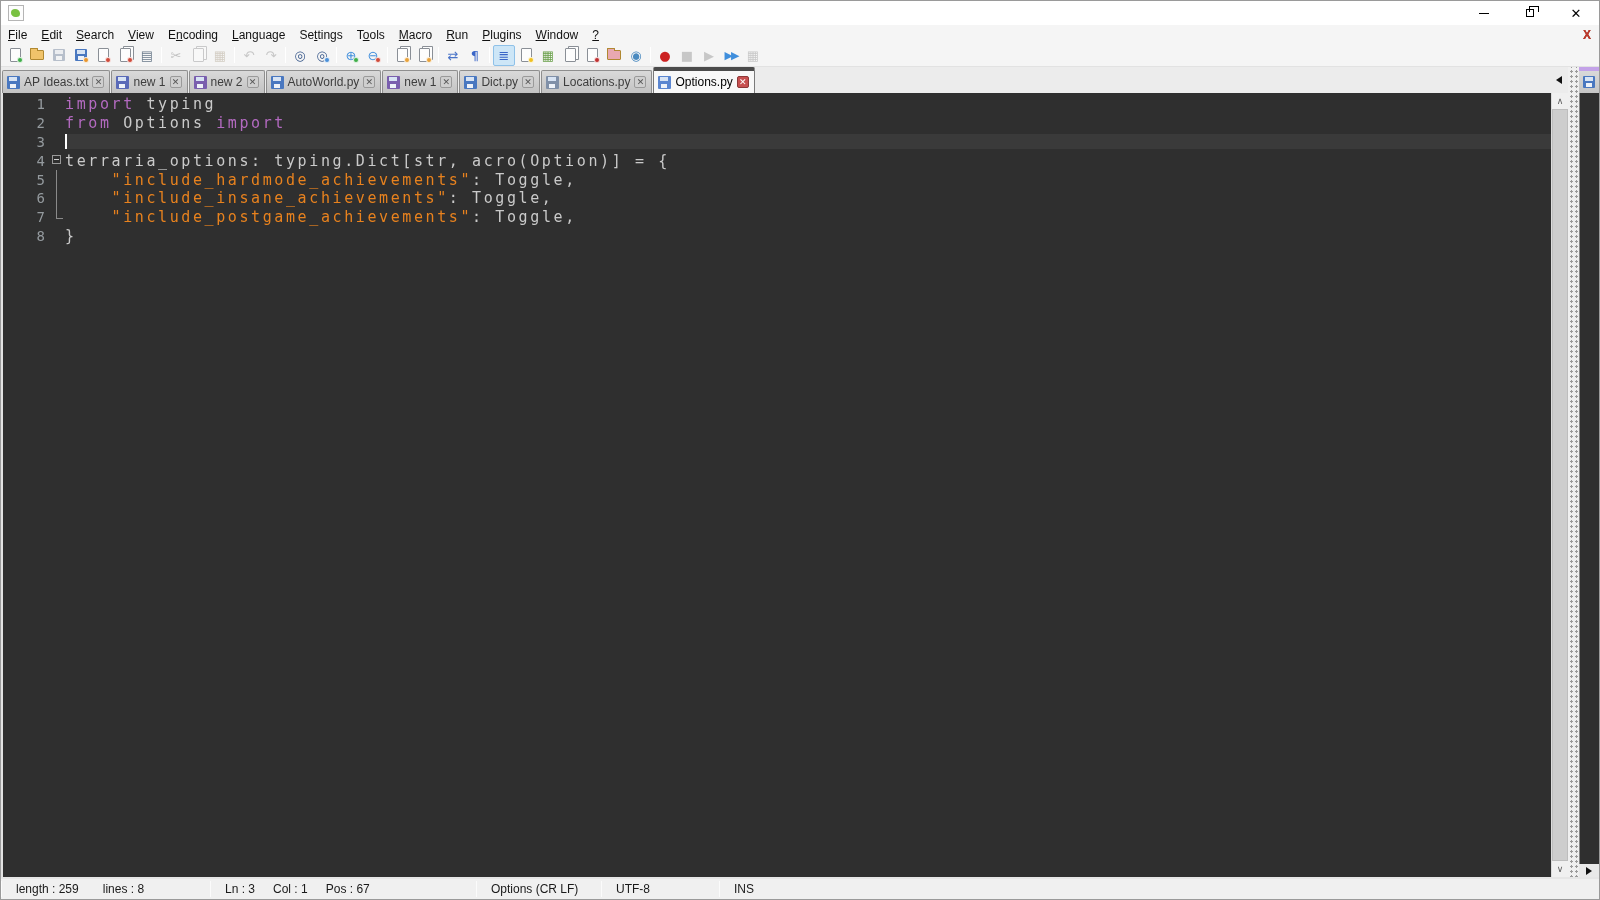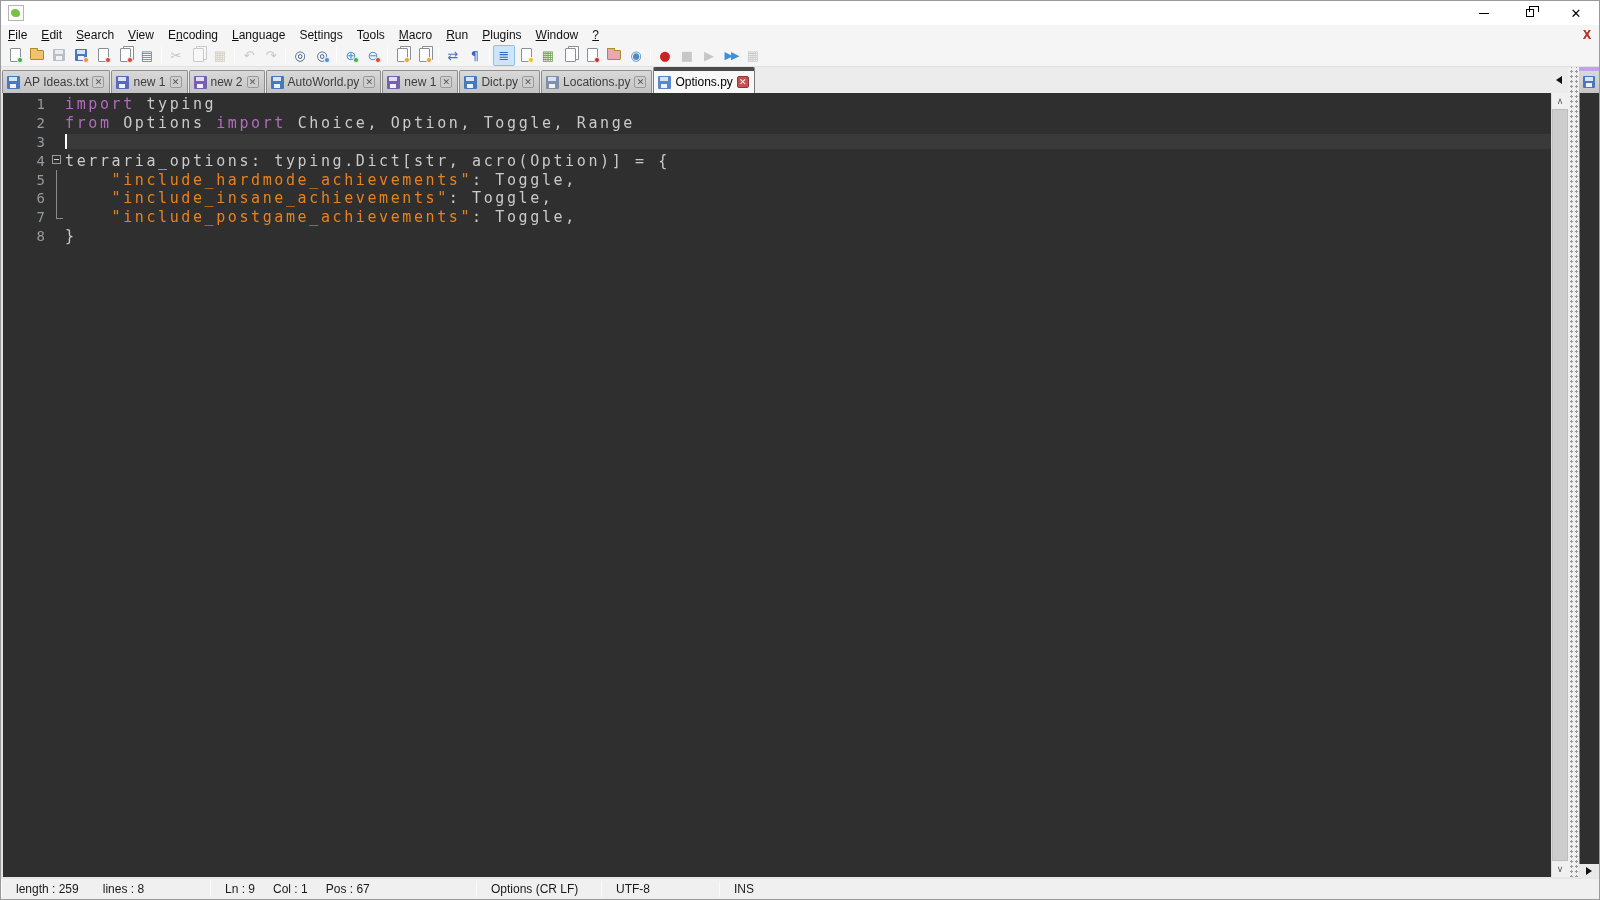--- a/index.html
+++ b/index.html
@@ -324,21 +324,21 @@
       <div class="editor">
         <div class="ed-scroll" id="code">
             <div class="ln-row">
               <div class="ln-num">1</div>
               <div class="ln-fold"></div>
               <div class="ln-text"><span class="tok-kw">import</span><span class="tok-plain"> typing</span></div>
             </div>
             <div class="ln-row">
               <div class="ln-num">2</div>
               <div class="ln-fold"></div>
-              <div class="ln-text"><span class="tok-kw">from</span><span class="tok-plain"> Options </span><span class="tok-kw">import</span><span class="tok-plain"> Choice, Option, Toggle, Range</span></div>
+              <div class="ln-text"><span class="tok-kw">from</span><span class="tok-plain"> Options </span><span class="tok-kw">import</span></div>
             </div>
             <div class="ln-row current">
               <div class="ln-num">3</div>
               <div class="ln-fold"></div>
               <div class="ln-text"><span class="caret"></span></div>
             </div>
             <div class="ln-row">
               <div class="ln-num">4</div>
               <div class="ln-fold">
                 <div class="fold-box"></div>
@@ -394,21 +394,21 @@
   </div>
 
   <div class="statusbar">
     <div class="sb-sep"></div>
     <div class="sb-sec" style="flex:0 0 208px;">
       <span>length : 259</span>
       <span>lines : 8</span>
     </div>
     <div class="sb-sep"></div>
     <div class="sb-sec" style="flex:0 0 265px; gap:18px;">
-      <span>Ln : 9</span>
+      <span>Ln : 3</span>
       <span>Col : 1</span>
       <span>Pos : 67</span>
     </div>
     <div class="sb-sep"></div>
     <div class="sb-sec" style="flex:0 0 124px;">Options (CR LF)</div>
     <div class="sb-sep"></div>
     <div class="sb-sec" style="flex:0 0 117px;">UTF-8</div>
     <div class="sb-sep"></div>
     <div class="sb-sec" style="flex:0 0 58px;">INS</div>
   </div>

